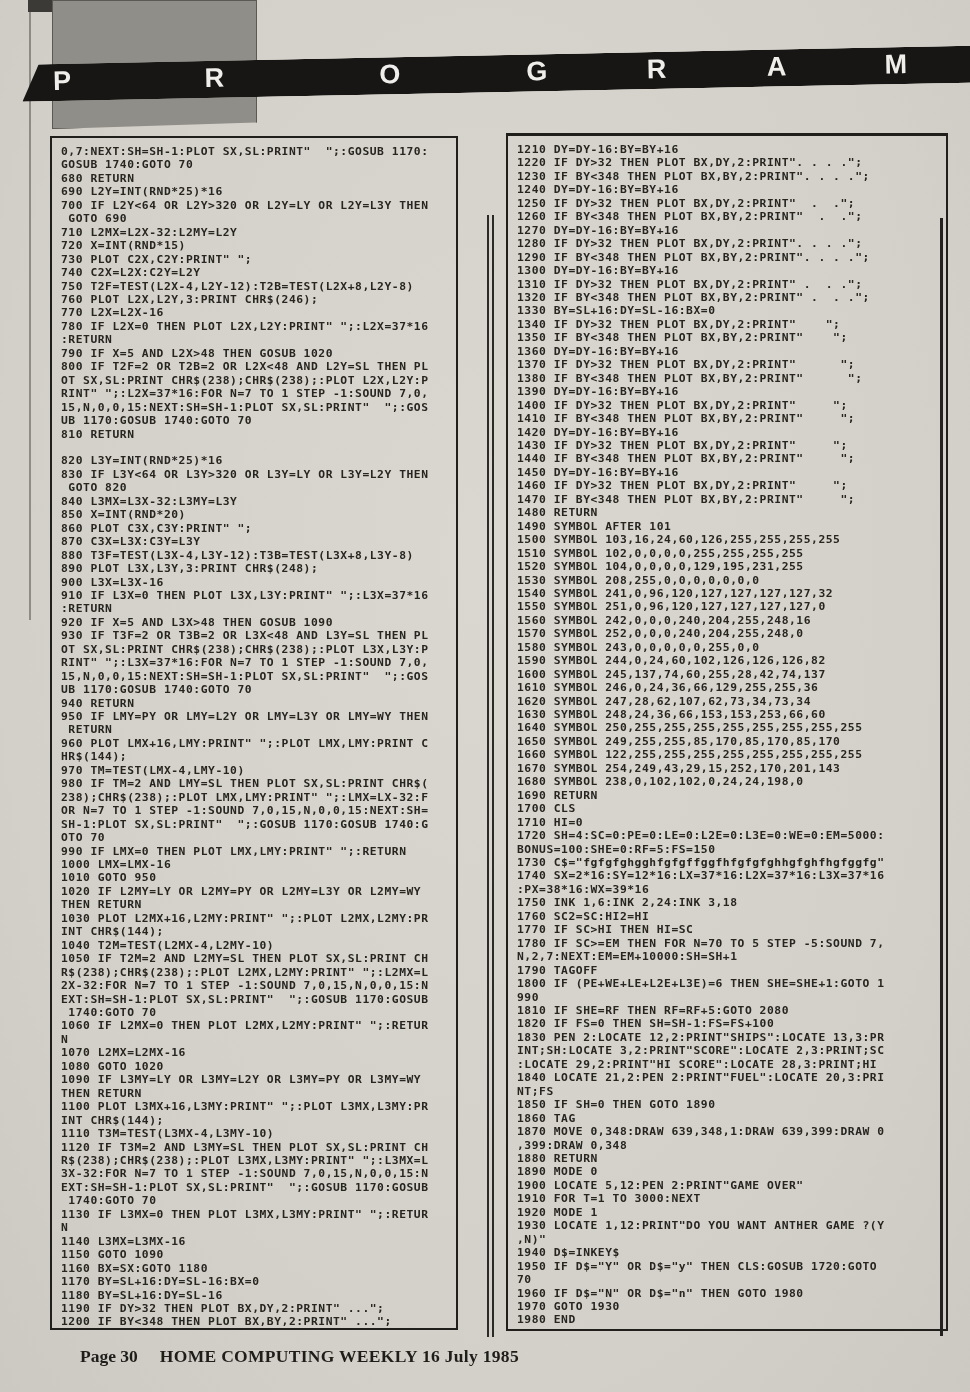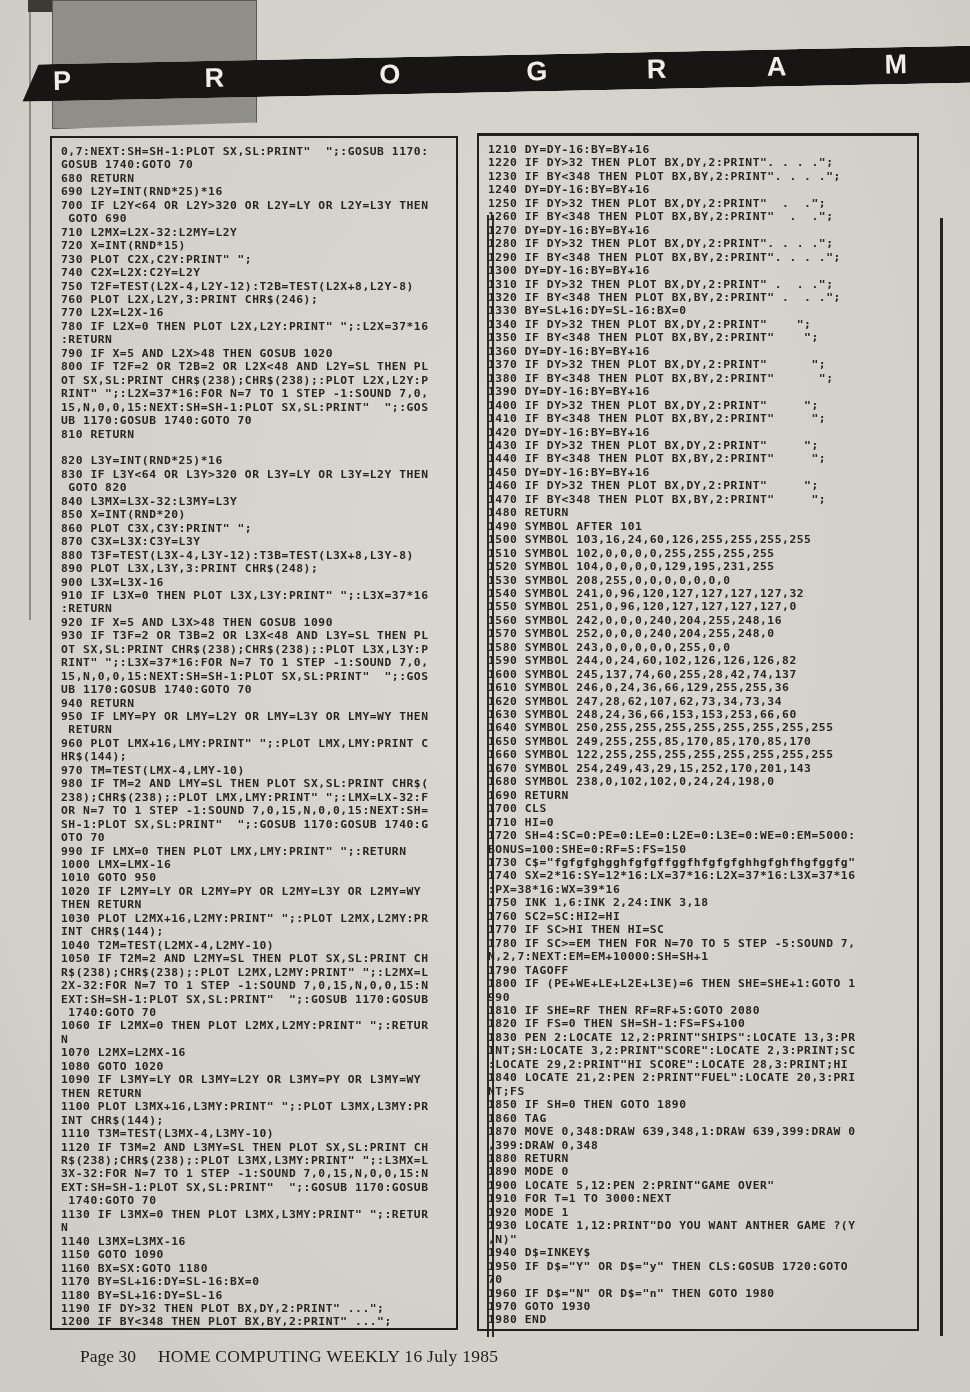--- a/index.html
+++ b/index.html
@@ -34,42 +34,42 @@
     font-weight:bold;font-size:27px;line-height:27px;
     letter-spacing:0;
   }
   
   .codebox{
     position:absolute;
     border:2px solid #211f1c;
     background:transparent;
   }
   .codebox.left{left:50px;top:136px;width:404px;height:1190px;}
-  .codebox.right{left:477px;top:133px;width:438px;height:1193px;border-top-width:3px;}
+  .codebox.right{left:506px;top:133px;width:438px;height:1193px;border-top-width:3px;}
   .codebox pre{
     margin:0;padding:7px 6px 0 9px;
     white-space:pre;
     font-family:"DejaVu Sans Mono", monospace;
     font-weight:bold;
     font-size:11.3px;
     line-height:13.45px;
     letter-spacing:0.55px;
     color:#272520;
   }
   
   .vrule{position:absolute;background:#2b2a27;}
   .vrule.div1{left:487px;top:215px;width:2px;height:1122px;}
   .vrule.div2{left:492px;top:215px;width:2px;height:1122px;}
   .vrule.edge{left:940px;top:218px;width:3px;height:1118px;background:#232220;}
   .left-edge{position:absolute;left:29px;top:0;width:2px;height:620px;background:rgba(60,58,55,.45);}
   
   .footer{
     position:absolute;left:80px;top:1346px;
     font-family:"Liberation Serif", serif;
-    font-weight:normal;
+    font-weight:bold;
     color:#1f1d1a;
     font-size:17.5px;
   }
   .footer .pub{margin-left:22px;letter-spacing:0.3px;}
 </style>
 </head>
 <body>
 
 <div class="page">
 

